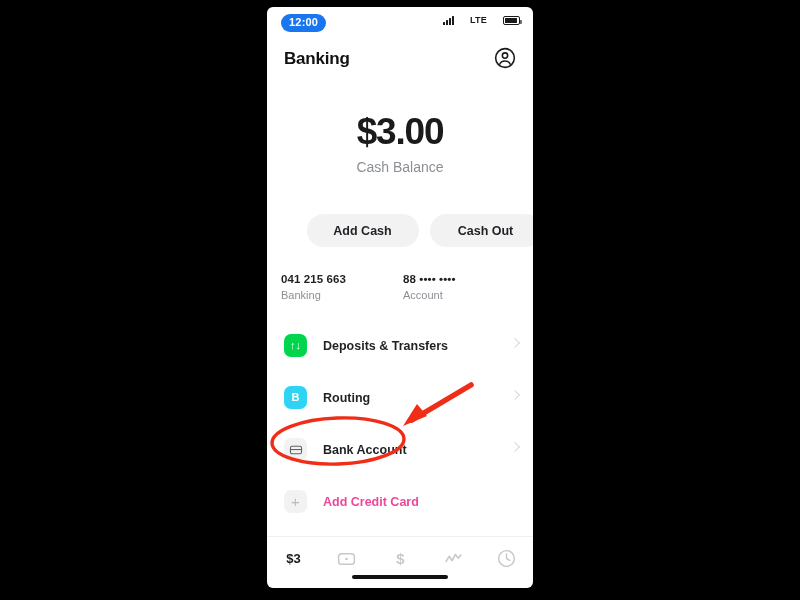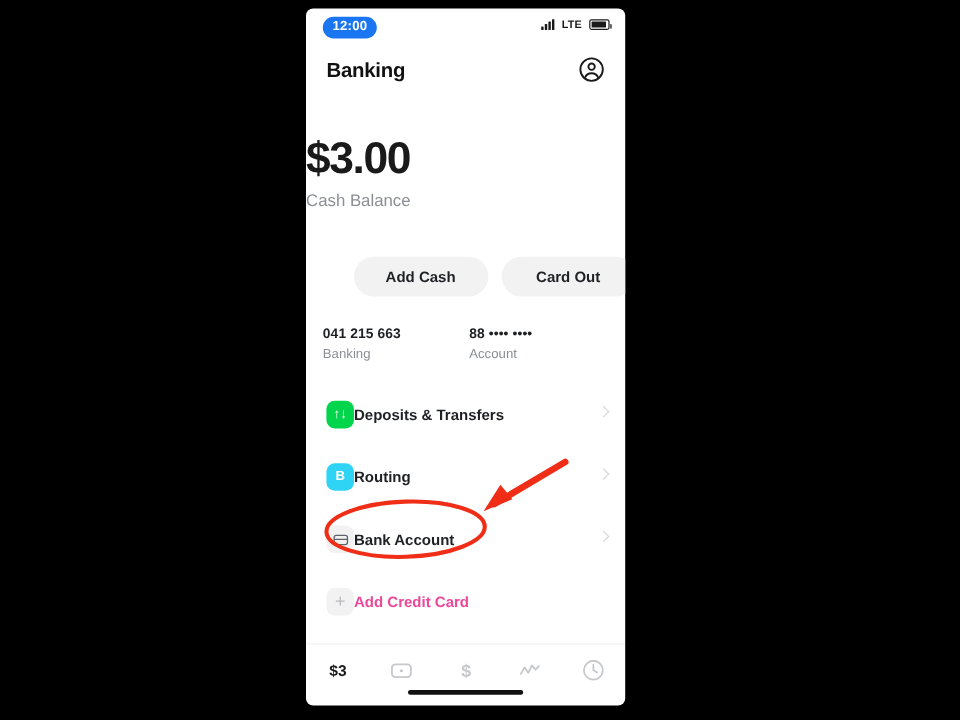--- a/index.html
+++ b/index.html
@@ -7,21 +7,21 @@
     width: 800px; height: 600px;
     background: #000000;
     font-family: "Liberation Sans", sans-serif;
     overflow: hidden;
   }
   #stage { position: relative; width: 800px; height: 600px; background: #000; }
 
   
   #phone {
     position: absolute;
-    left: 255px; top: 7px;
+    left: 267px; top: 7px;
     width: 266px; height: 581px;
     background: #ffffff;
     border-radius: 6px;
     overflow: hidden;
   }
 
   
   .statusbar {
     position: absolute; left: 0; top: 0;
     width: 100%; height: 30px;
@@ -31,21 +31,21 @@
     background: #1976f0;
     color: #ffffff;
     font-size: 11px; font-weight: bold;
     padding: 2px 8px 3px 8px;
     border-radius: 9px;
     letter-spacing: 0.2px;
     line-height: 13px;
   }
   .status-right {
     position: absolute; right: 13px; top: 9px;
-    display: flex; align-items: flex-end; gap: 6px;
+    display: flex; align-items: flex-end; gap: 16px;
   }
   .bars { display: flex; align-items: flex-end; gap: 1px; height: 9px; }
   .bars i { display:block; width: 2px; background: #1a1a1a; border-radius: .5px; }
   .bars i:nth-child(1){ height: 3px; }
   .bars i:nth-child(2){ height: 5px; }
   .bars i:nth-child(3){ height: 7px; }
   .bars i:nth-child(4){ height: 9px; }
   .lte { font-size: 9px; font-weight: bold; color: #1a1a1a; line-height: 9px; letter-spacing: .2px;}
   .battery {
     width: 17px; height: 9px; border: 1px solid #1a1a1a; border-radius: 2px;
@@ -60,21 +60,21 @@
   
   .header {
     position: absolute; left: 0; top: 40px; width: 100%;
     display: flex; align-items: flex-end; justify-content: space-between;
     padding: 0 17px;
   }
   .page-title { font-size: 17px; font-weight: bold; color: #111; letter-spacing: -0.2px; }
   .avatar-icon { width: 22px; height: 22px; display:block; }
 
   
-  .balance-block { position: absolute; top: 104px; left: 0; width: 100%; }
+  .balance-block { position: absolute; top: 104px; left: 0; width: 100%; text-align: center; }
   .balance-amount { font-size: 37px; font-weight: bold; color: #1a1a1a; letter-spacing: -1.2px; line-height: 42px; }
   .balance-label { font-size: 14px; color: #8b8f94; margin-top: 6px; }
 
   
   .actions {
     position: absolute; top: 207px; left: 0; width: 100%;
     display: flex; justify-content: center; gap: 11px; margin-left: 24px;
   }
   .pill-btn {
     background: #f2f2f3; border: none; border-radius: 18px;
@@ -106,21 +106,21 @@
   .row .tile {
     width: 23px; height: 23px; border-radius: 7px;
     display: flex; align-items: center; justify-content: center;
     flex: 0 0 auto;
   }
   .tile.green { background: #00d54b; }
   .tile.cyan  { background: #2fd4f5; }
   .tile.grey  { background: #f2f2f3; }
   .tile .glyph { font-size: 11px; font-weight: bold; color: #ffffff; line-height: 1; }
   .row .label {
-    margin-left: 0;
+    margin-left: 16px;
     font-size: 12.5px; font-weight: bold; color: #1f2124;
   }
   .row.disabled .label { color: #ec4899; font-weight: bold; }
   .chev {
     position: absolute; right: 0; top: 50%; transform: translateY(-50%);
     width: 7px; height: 7px;
     border-right: 1.6px solid #d6d8db; border-top: 1.6px solid #d6d8db;
     transform-origin: center;
     rotate: 45deg;
     margin-top: -3.5px;
@@ -178,21 +178,21 @@
       </svg>
     </div>
 
     <div class="balance-block">
       <div class="balance-amount">$3.00</div>
       <div class="balance-label">Cash Balance</div>
     </div>
 
     <div class="actions">
       <button class="pill-btn">Add Cash</button>
-      <button class="pill-btn">Card Out</button>
+      <button class="pill-btn">Cash Out</button>
     </div>
 
     <div class="acct-row">
       <div class="acct-col left">
         <div class="acct-value">041 215 663</div>
         <div class="acct-name">Banking</div>
       </div>
       <div class="acct-col right">
         <div class="acct-value">88 •••• ••••</div>
         <div class="acct-name">Account</div>

